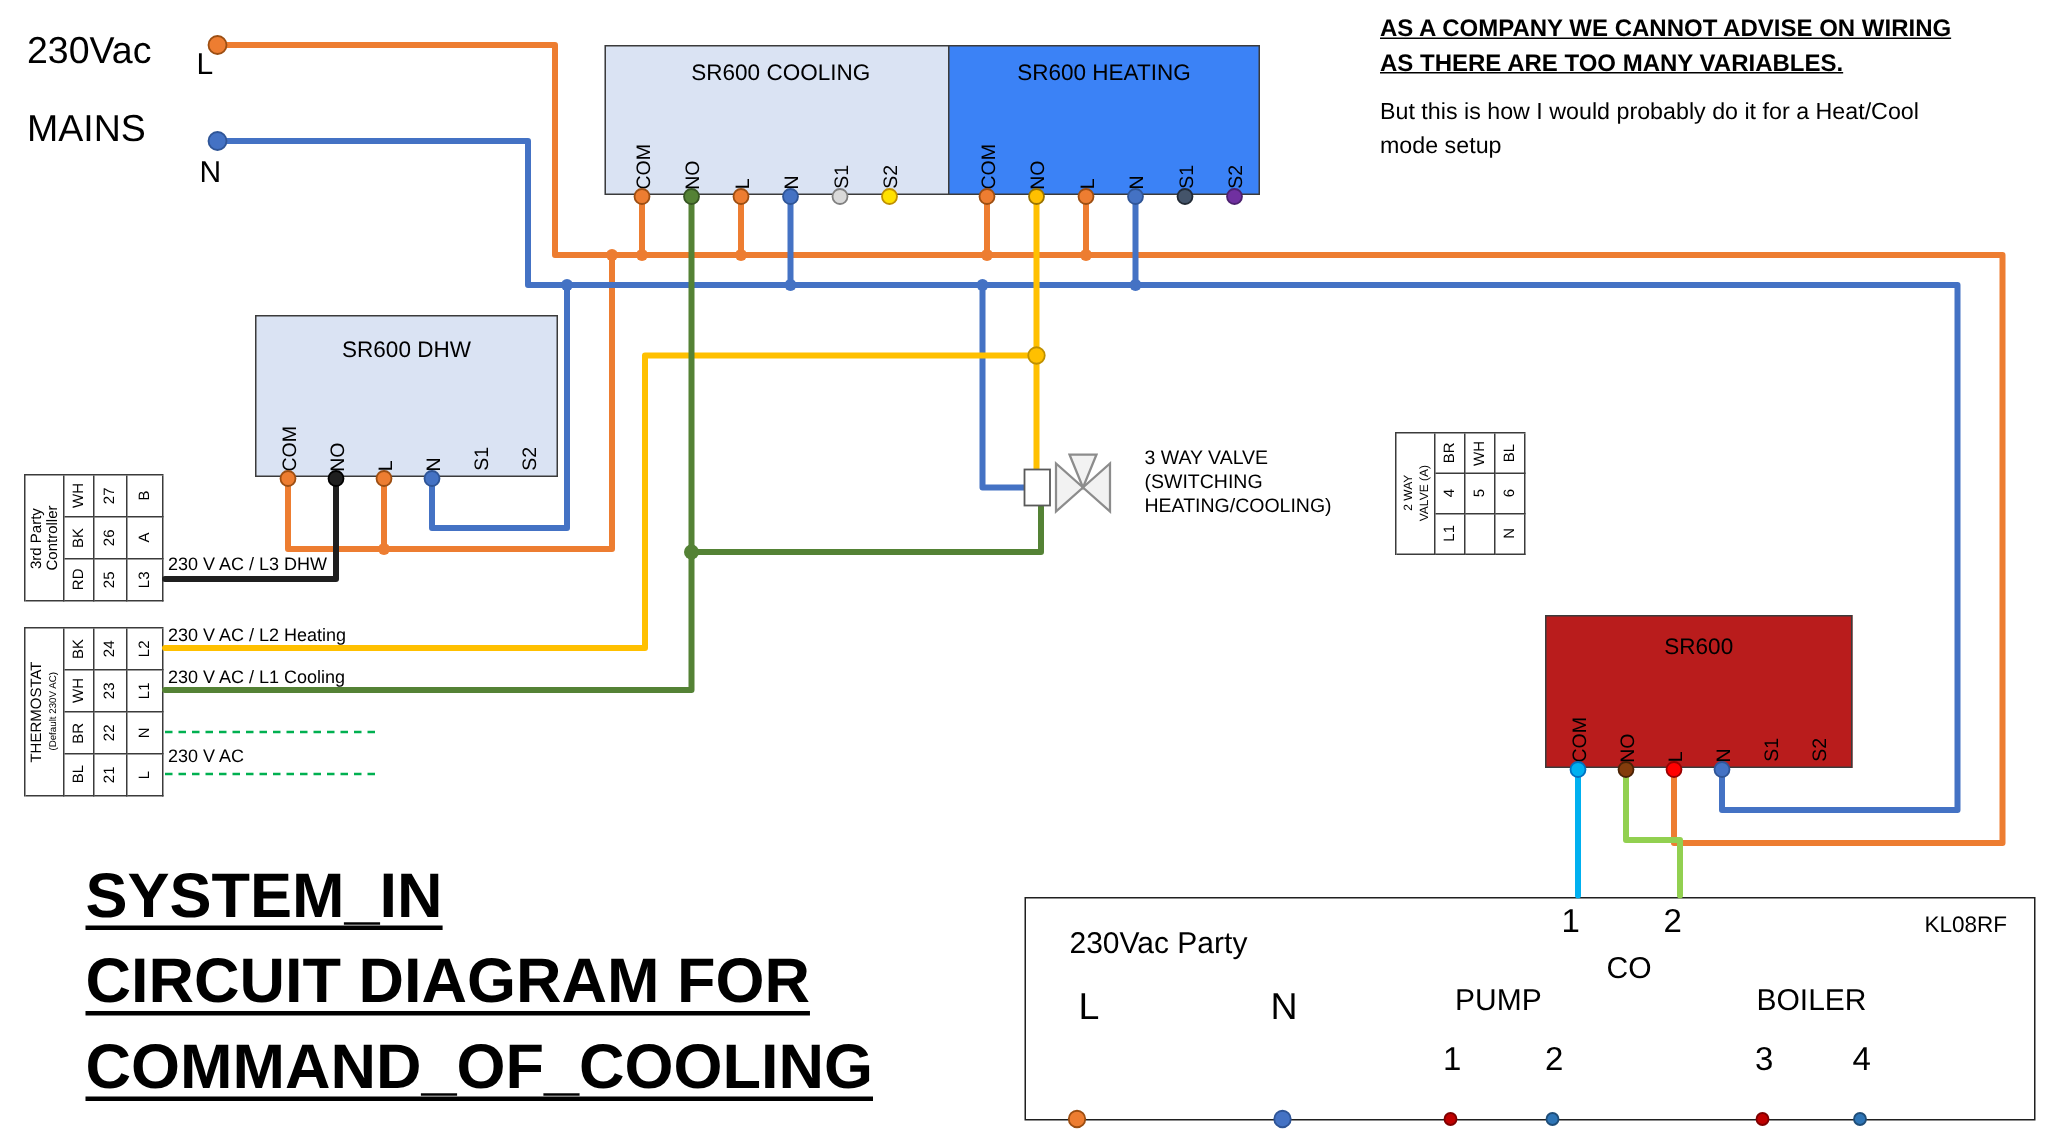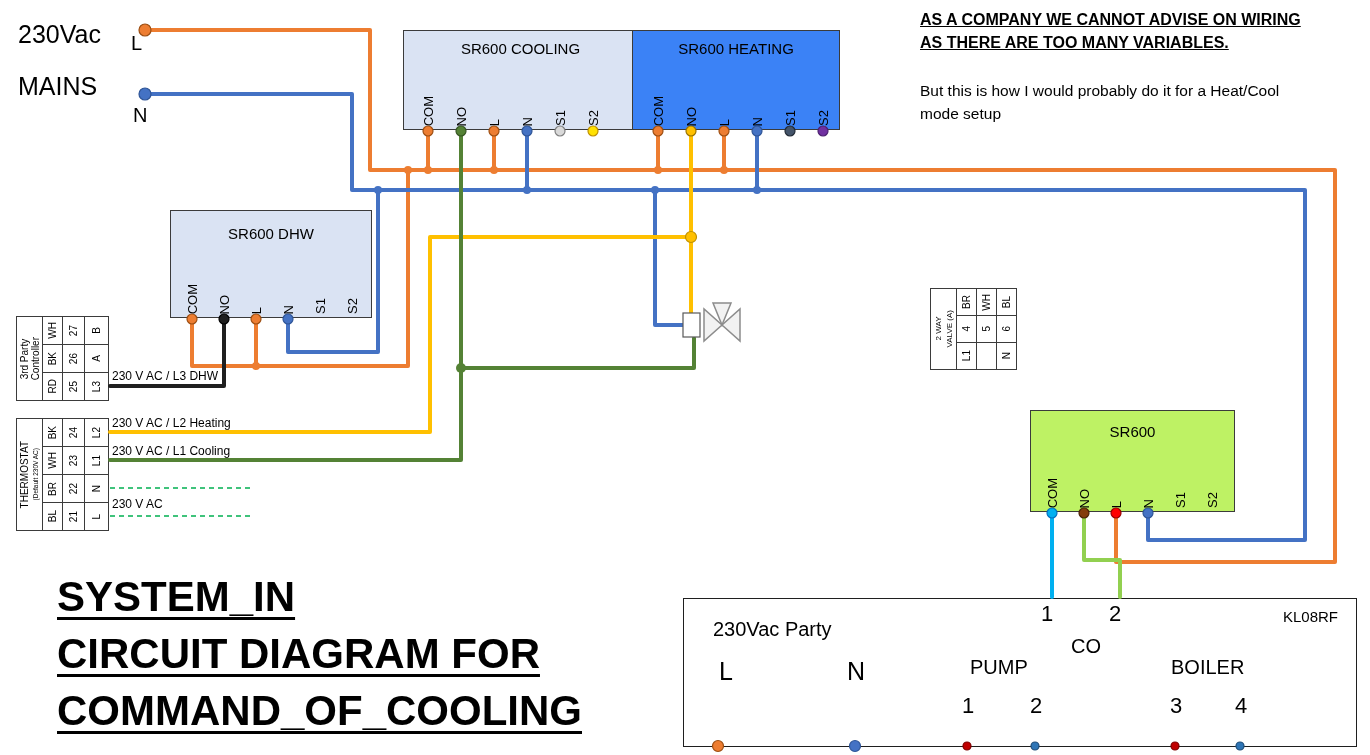--- a/index.html
+++ b/index.html
@@ -4,35 +4,35 @@
 <style>
   html,body{margin:0;padding:0;background:#fff;}
   #stage{position:relative;width:1370px;height:755px;background:#fff;overflow:hidden;
          font-family:"Liberation Sans",sans-serif;color:#000;}
   .abs{position:absolute;}
   .mains-big{font-size:25px;}
   .mains-sm{font-size:20px;}
   .relay{position:absolute;border:1px solid #3b3b3b;box-sizing:border-box;}
   .box-cool{background:#DAE3F3;}
   .box-heat{background:#3b82f6;}
-  .box-plain{background:#bef264;}
+  .box-plain{background:#b91c1c;}
   .rtitle{text-align:center;margin-top:9px;font-size:15px;}
   .tlabel{position:absolute;bottom:3px;writing-mode:vertical-rl;transform:rotate(180deg);
           font-size:13px;width:16px;line-height:16px;}
   .vtable{position:absolute;display:grid;border-top:1px solid #3b3b3b;border-left:1px solid #3b3b3b;background:#fff;}
   .vtable>div{border-right:1px solid #3b3b3b;border-bottom:1px solid #3b3b3b;display:flex;
           align-items:center;justify-content:center;overflow:hidden;box-sizing:border-box;}
   .vtext{writing-mode:vertical-rl;transform:rotate(180deg);font-size:10px;line-height:11px;text-align:center;}
   .vtext .tiny{font-size:6.5px;}
   .wlabel{position:absolute;font-size:12px;white-space:nowrap;}
   .v3text{position:absolute;left:763px;top:297px;font-size:13px;line-height:16px;}
   .disc{position:absolute;left:920px;top:8px;width:448px;}
   .disc-bold{font-weight:bold;font-size:16px;line-height:23px;}
   .disc-bold span{text-decoration:underline;margin-top:44px;}
-  .disc-body{margin-top:25px;font-size:15.5px;line-height:23px;width:372px;}
+  .disc-body{margin-top:9px;font-size:15.5px;line-height:23px;width:372px;}
   .heading{position:absolute;left:57px;top:568px;font-size:42px;font-weight:bold;line-height:57px;}
   .heading div{text-decoration:underline;text-decoration-thickness:3px;text-underline-offset:6px;white-space:nowrap;}
   .klbox{position:absolute;left:683px;top:598px;width:674px;height:149px;border:1.5px solid #1f1f1f;
          background:#fff;box-sizing:border-box;}
   .klbox .t{position:absolute;}
   .klnum{font-size:22px;}
   .kllab{font-size:20px;}
   .klbig{font-size:25px;}
   .klmodel{font-size:15px;}
   #wire-layer{position:absolute;left:0;top:0;pointer-events:none;}
@@ -196,20 +196,25 @@
     <div>
         <span class="vtext">N</span>
       </div>
   </div>
 
   <div class="wlabel" style="left:112px;top:369px">230 V AC / L3 DHW</div>
   <div class="wlabel" style="left:112px;top:416px">230 V AC / L2 Heating</div>
   <div class="wlabel" style="left:112px;top:444px">230 V AC / L1 Cooling</div>
   <div class="wlabel" style="left:112px;top:497px">230 V AC</div>
 
+  <div class="v3text">
+    <div>3 WAY VALVE</div>
+    <div>(SWITCHING</div>
+    <div>HEATING/COOLING)</div>
+  </div>
 
   <div class="disc">
     <div class="disc-bold">
       <span>AS A COMPANY WE CANNOT ADVISE ON WIRING</span><br>
       <span>AS THERE ARE TOO MANY VARIABLES.</span>
     </div>
     <div class="disc-body">But this is how I would probably do it for a Heat/Cool mode setup</div>
   </div>
 
   <div class="heading">

